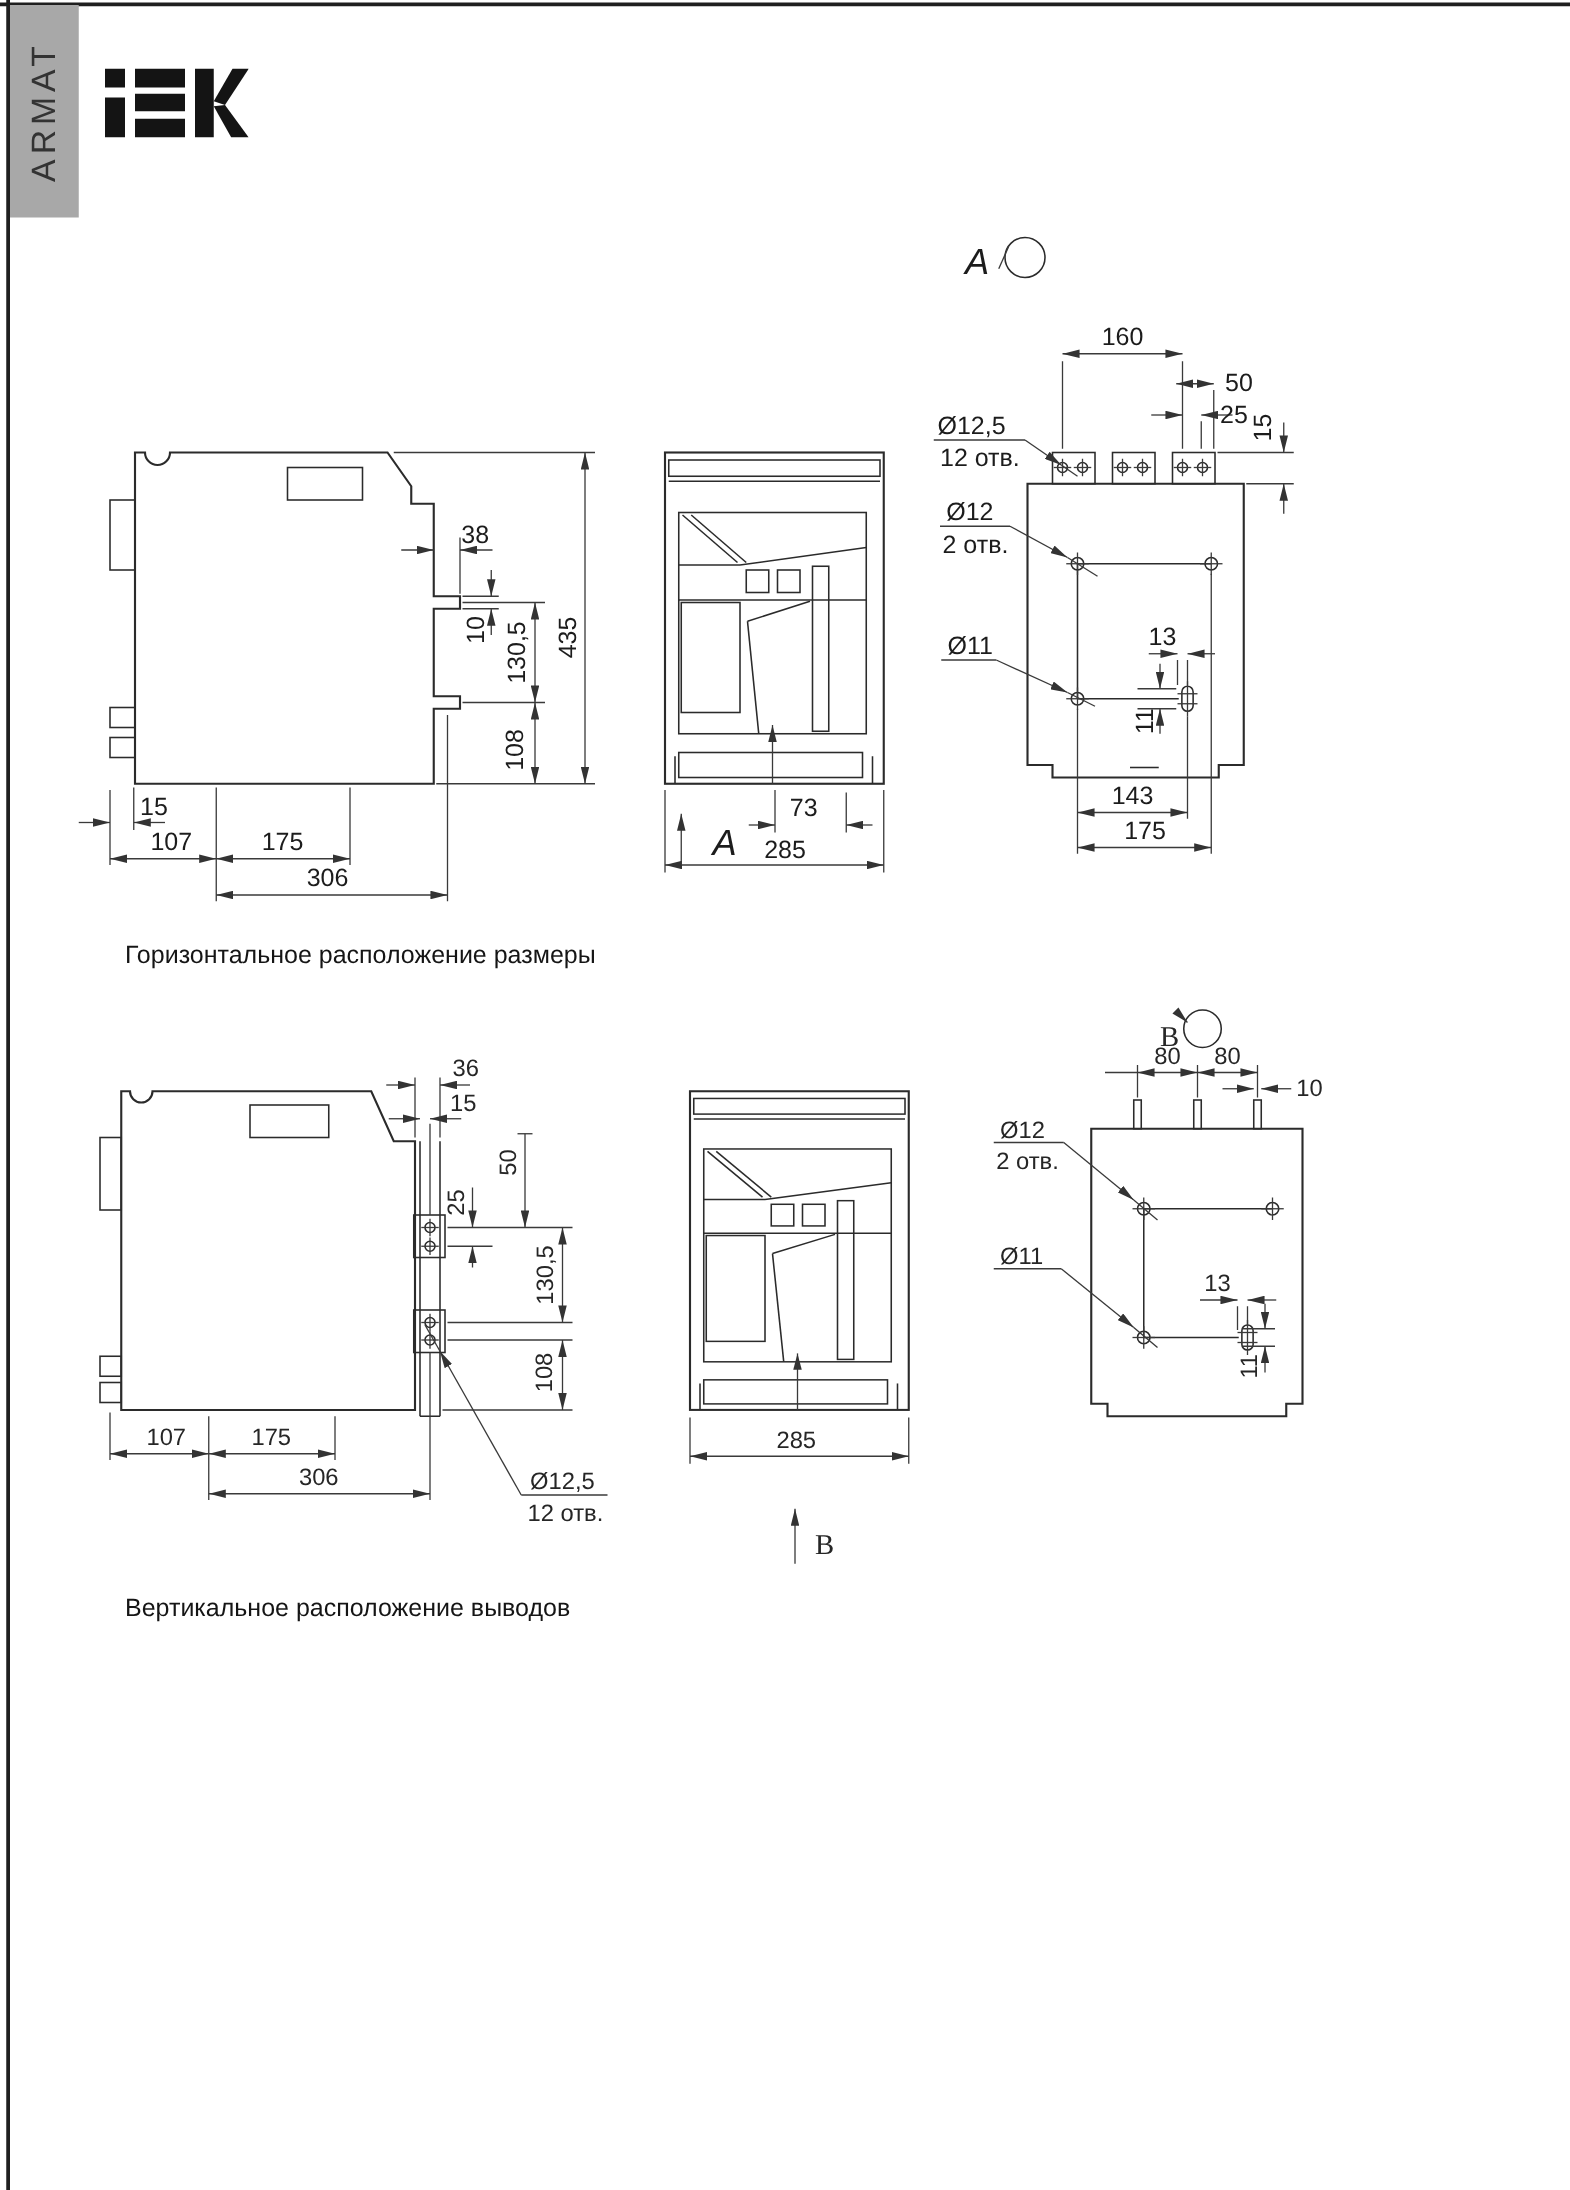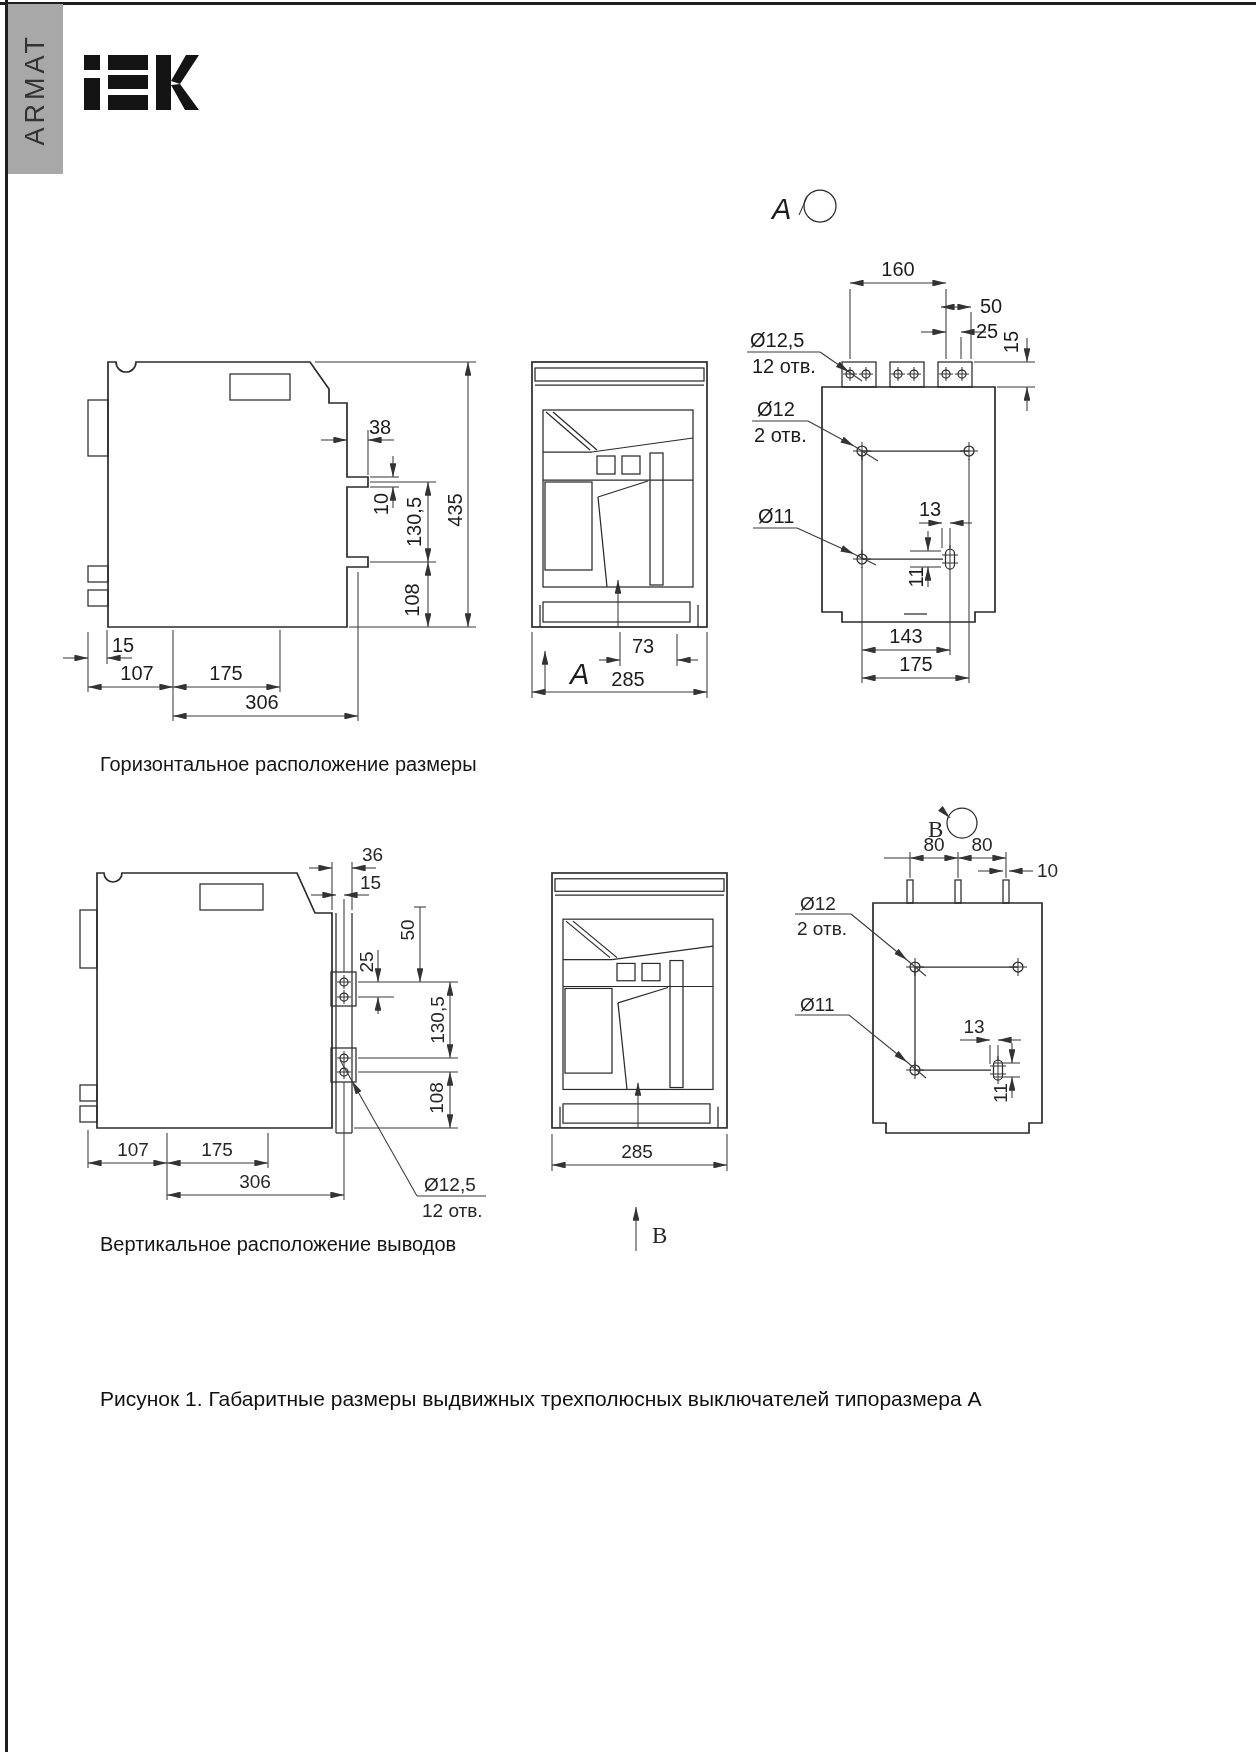--- a/index.html
+++ b/index.html
@@ -6,21 +6,21 @@
   .page{position:relative;width:1256px;height:1752px;background:#ffffff;overflow:hidden;
         font-family:"Liberation Sans",sans-serif;}
   .edge-top{position:absolute;left:0;top:2px;width:100%;height:2.5px;background:#1f1f1f;}
   .edge-left{position:absolute;left:5px;top:0;width:2.5px;height:100%;background:#1f1f1f;}
   .brand-tab{position:absolute;left:8px;top:4px;width:55px;height:170px;background:#a8a8a8;
              display:flex;align-items:center;justify-content:center;}
   .brand-tab span{writing-mode:vertical-rl;transform:rotate(180deg);font-size:27px;
                   letter-spacing:4px;color:#333;}
   .logo{position:absolute;left:84px;top:54px;}
   .cap{position:absolute;left:100px;color:#151515;font-size:20px;}
-  .cap1{top:753px;} .cap2{top:1233px;}
+  .cap1{top:753px;} .cap2{top:1276px;}
   .figcap{position:absolute;left:100px;top:1387px;width:980px;color:#111;font-size:21px;}
   svg.draw{position:absolute;left:0;top:0;}
   .o{stroke:#2b2b2b;stroke-width:1.7;fill:none;stroke-linejoin:miter;}
   .i{stroke:#2b2b2b;stroke-width:1.25;fill:none;}
   .d{stroke:#3a3a3a;stroke-width:1.05;fill:none;}
   .dl{stroke:#3a3a3a;stroke-width:1.05;fill:none;marker-start:url(#arw);marker-end:url(#arw);}
   .te{stroke:#3a3a3a;stroke-width:1.05;fill:none;marker-end:url(#arw);}
   text{font-family:"Liberation Sans",sans-serif;font-size:20px;fill:#1c1c1c;text-anchor:middle;}
   .st{text-anchor:start;}
   .rot{dominant-baseline:central;}
@@ -361,14 +361,13 @@
         <line x1="994" y1="1077" x2="1020" y2="1077" class="d"></line>
         <line x1="1012" y1="1043" x2="1012" y2="1063" class="te"></line>
         <line x1="1012" y1="1098" x2="1012" y2="1077" class="te"></line>
         <text class="rot" transform="rotate(-90 1000 1093)" x="1000" y="1093">11</text>
       </g>
     </g>
   </svg>
 
   <div class="cap cap1">Горизонтальное расположение размеры</div>
   <div class="cap cap2">Вертикальное расположение выводов</div>
-  <div class="figcap">Рисунок 1. Габаритные размеры выдвижных трехполюсных выключателей типоразмера А</div>
 </div>
 
 </body></html>

